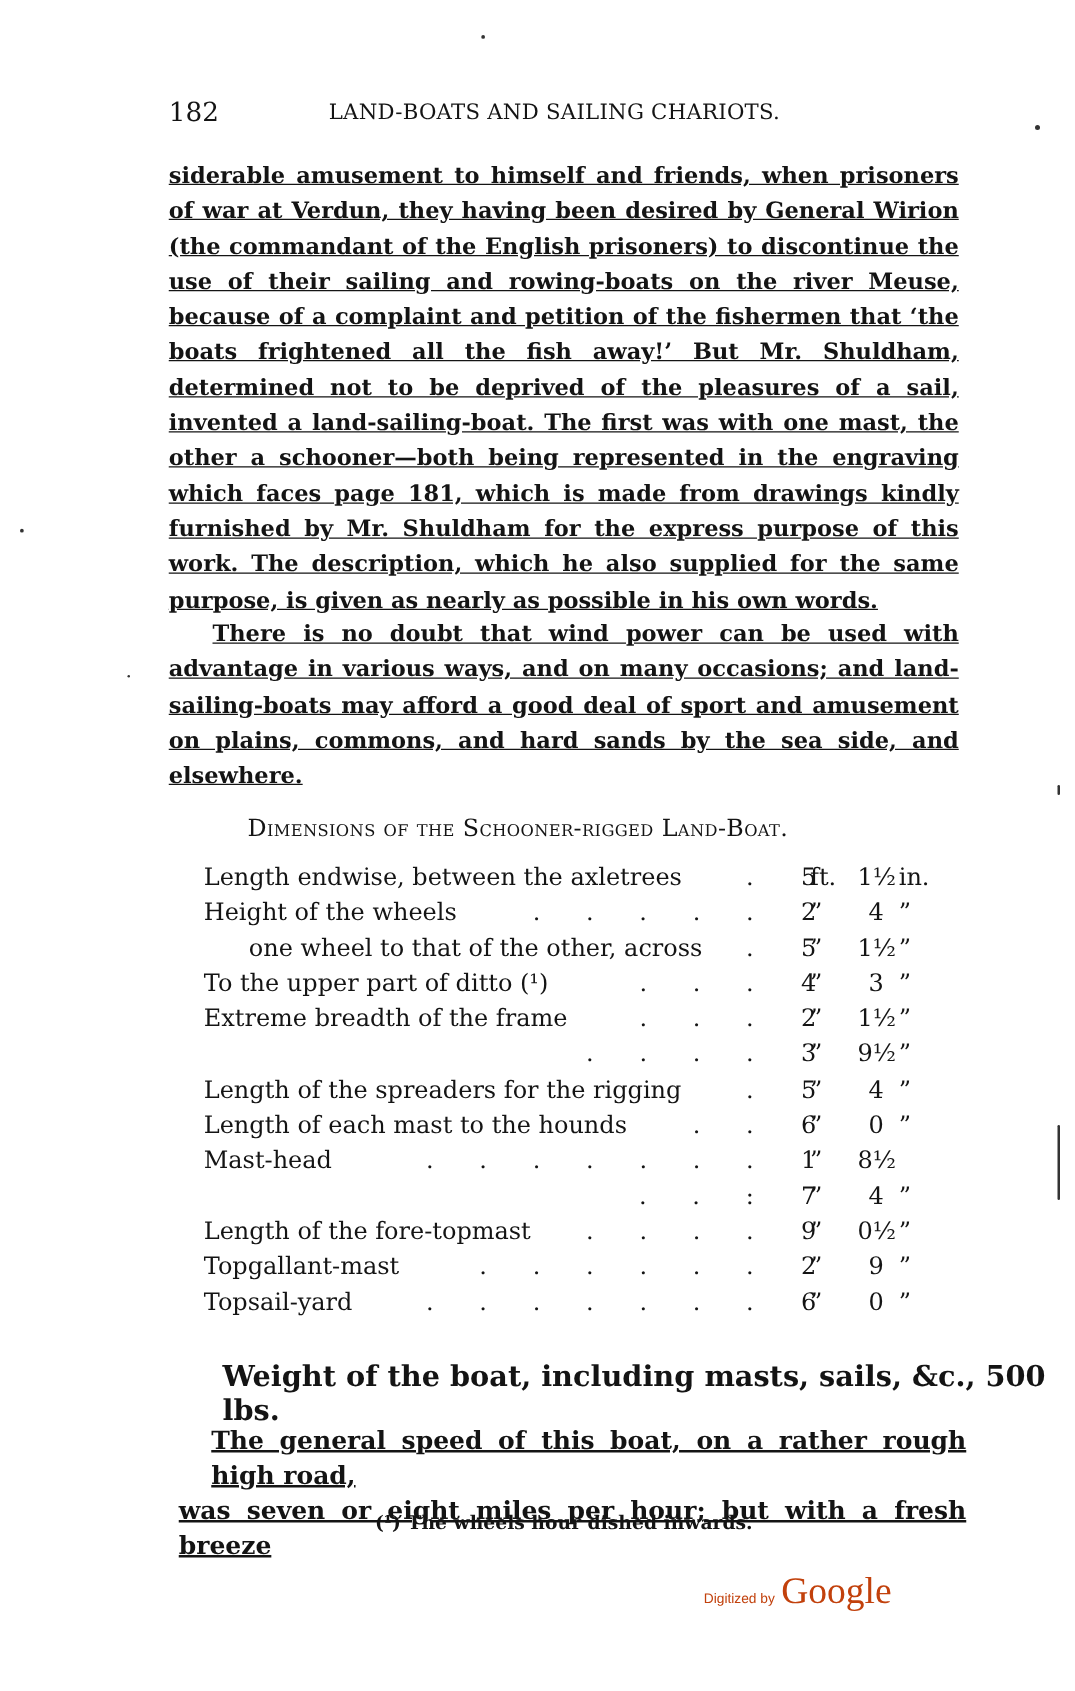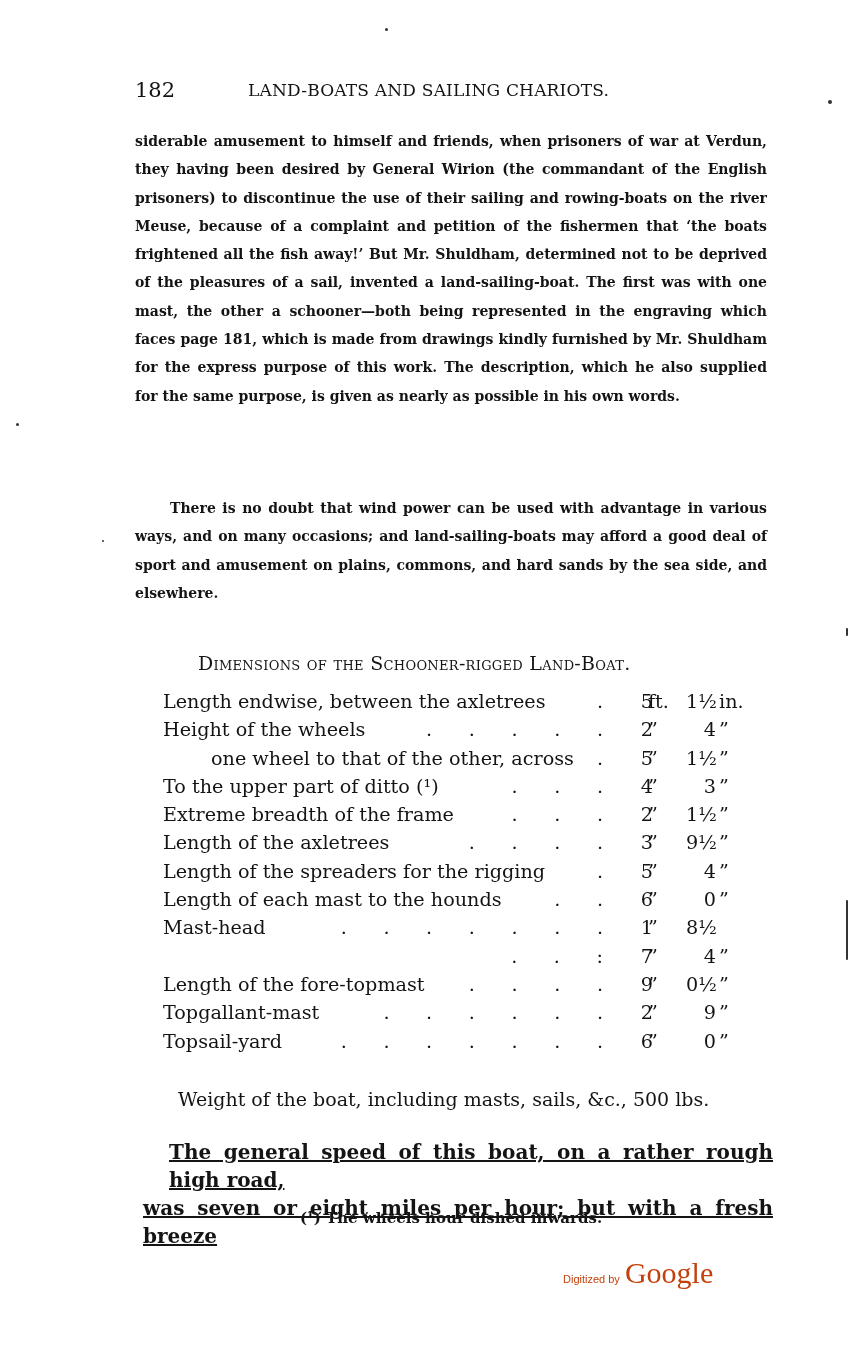--- a/index.html
+++ b/index.html
@@ -1,35 +1,35 @@
 <!DOCTYPE html>
 <html><head>
 <meta charset="utf-8">
 <style>
   html, body { margin:0; padding:0; background:#ffffff; }
   body { width:860px; height:1353px; position:relative; overflow:hidden;
          font-family: "DejaVu Serif", "Liberation Serif", serif; color:#141414; }
   .header { position:absolute; top:78px; left:135px; width:640px; height:30px; }
   .pagenum { position:absolute; left:0; top:0; font-size:21px;text-align:center; }
-  .runhead { position:absolute; left:113px; top:2px; font-size:17px; letter-spacing:0.2px; }
-  .body-text { position:absolute; left:135px; width:632px; font-size:14px; line-height:28.3px; text-align:justify; font-weight:bold; }
+  .runhead { position:absolute; left:128px; top:2px; font-size:17px; letter-spacing:0.2px; }
+  .body-text { position:absolute; left:135px; width:632px; font-size:18px; line-height:28.3px; text-align:justify; font-weight:bold;text-decoration:underline; }
   .p1 { top:127px; }
   .p2 { top:494px; text-indent:35px; }
   .body-text p { margin:0; }
   .table-title { position:absolute; top:652px; left:198px; font-size:19px; font-variant:small-caps; letter-spacing:0.3px; }
   .dim-table { position:absolute; top:688px; left:163px; width:590px; font-size:19.2px; }
   .row { position:relative; height:28.3px; line-height:28.3px; white-space:nowrap; }
   .row .label { position:absolute; left:0; }
-  .row .label.indent { left:48px; }
+  .row .label.indent { left:36px; }
   .row .leaders { position:absolute; letter-spacing:0; }
   .row .ft { position:absolute; left:450px; width:40px; text-align:right; }
   .row .ftunit { position:absolute; left:485px; }
-  .row .inch { position:absolute; left:523px; width:30px; text-align:right; }
+  .row .inch { position:absolute; left:523px; width:30px; text-align:center; }
   .row .inunit { position:absolute; left:556px;text-align:center; }
-  .weight { position:absolute; top:1088px; left:178px; font-size:19px; }
+  .weight { position:absolute; top:1088px; left:178px; font-size:23px;font-weight:bold; }
   .p3 { position:absolute; top:1138px; left:143px; width:630px; font-size:20px; line-height:28px; font-weight:bold; text-align:justify;text-decoration:underline; }
   .p3 .first { display:block; padding-left:26px; }
   .footnote { position:absolute; top:1209px; left:300px; font-size:15px; font-weight:bold; }
   .google { position:absolute; top:1256px; left:563px; color:#c2410c; }
   .google .small { font-family:"Liberation Sans", sans-serif; font-size:11px; }
   .google .big { font-family:"Liberation Serif", serif; font-size:30px; }
   .speck { position:absolute; background:#333; border-radius:50%; }
 </style>
 </head>
 <body>
@@ -84,21 +84,20 @@
     </div>
     <div class="row">
       <span class="label">Extreme breadth of the frame</span>
       <span class="leaders" style="right: 150px; white-space: pre;">.      .      .</span>
       <span class="ft">2</span>
       <span class="ftunit">”</span>
       <span class="inch">1½</span>
       <span class="inunit">”</span>
     </div>
     <div class="row">
-      <span class="label">Length of the axletrees</span>
       <span class="leaders" style="right: 150px; white-space: pre;">.      .      .      .</span>
       <span class="ft">3</span>
       <span class="ftunit">”</span>
       <span class="inch">9½</span>
       <span class="inunit">”</span>
     </div>
     <div class="row">
       <span class="label">Length of the spreaders for the rigging</span>
       <span class="leaders" style="right: 150px; white-space: pre;">.</span>
       <span class="ft">5</span>

